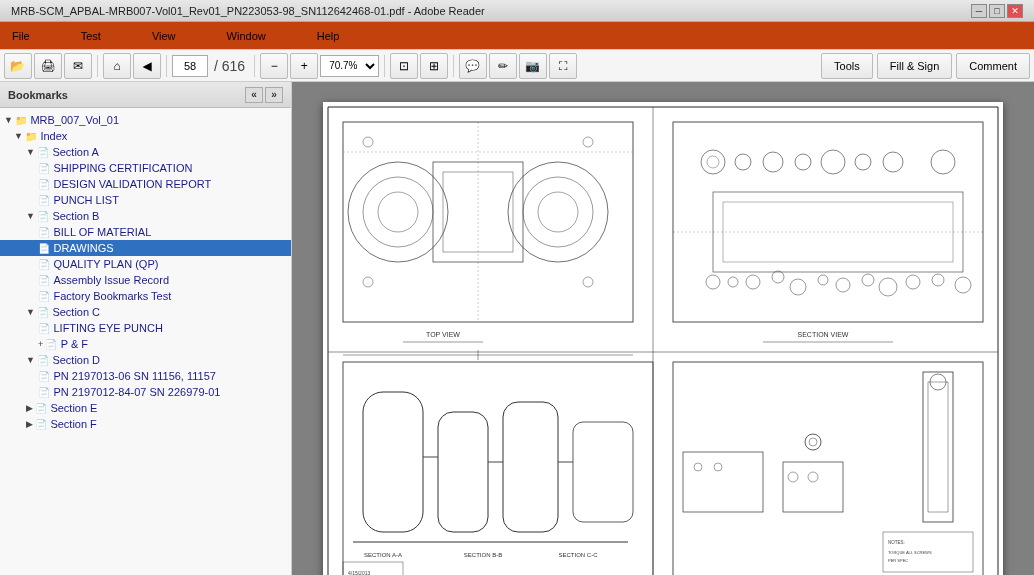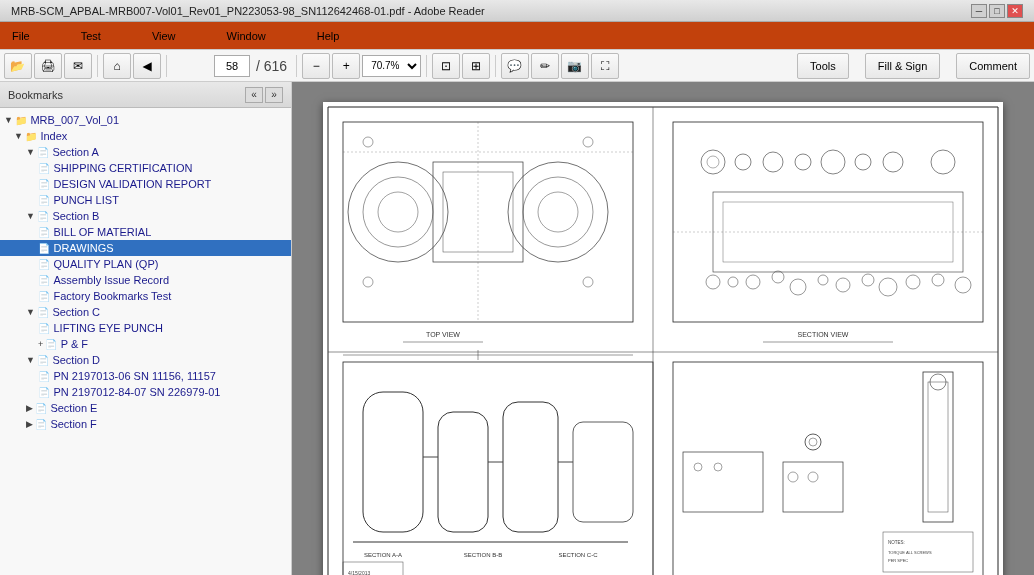--- a/index.html
+++ b/index.html
@@ -87,39 +87,38 @@
       background: #ccc;
       margin: 0 3px;
     }
     .page-input {
       width: 36px;
       height: 22px;
       border: 1px solid #aaa;
       text-align: center;
       font-size: 11px;
       padding: 0 2px;
-      margin-left: 42px;
     }
     .page-count {
       font-size: 14px;
       color: #444;
       padding: 0 4px;
     }
     .zoom-select {
       height: 22px;
       border: 1px solid #aaa;
       font-size: 10px;
       padding: 0 4px;
       background: white;
     }
     .toolbar-right {
       margin-left: auto;
       display: flex;
       align-items: center;
-      gap: 16px;
+      gap: 4px;
       justify-content: flex-end;
     }
     .toolbar-right-btn {
       height: 26px;
       padding: 0 12px;
       border: 1px solid #bbb;
       background: linear-gradient(to bottom, #fafafa, #e8e8e8);
       cursor: pointer;
       font-size: 11px;
       border-radius: 2px;
@@ -141,21 +140,21 @@
       overflow: hidden;
     }
     #bookmarks-header {
       background: linear-gradient(to bottom, #e8e8e8, #d8d8d8);
       height: 26px;
       display: flex;
       align-items: center;
       padding: 0 8px;
       border-bottom: 1px solid #bbb;
       font-size: 11px;
-      font-weight: normal;
+      font-weight: bold;
       color: #333;
     }
     .panel-controls {
       margin-left: auto;
       display: flex;
       gap: 2px;
     }
     .panel-btn {
       width: 18px;
       height: 16px;

